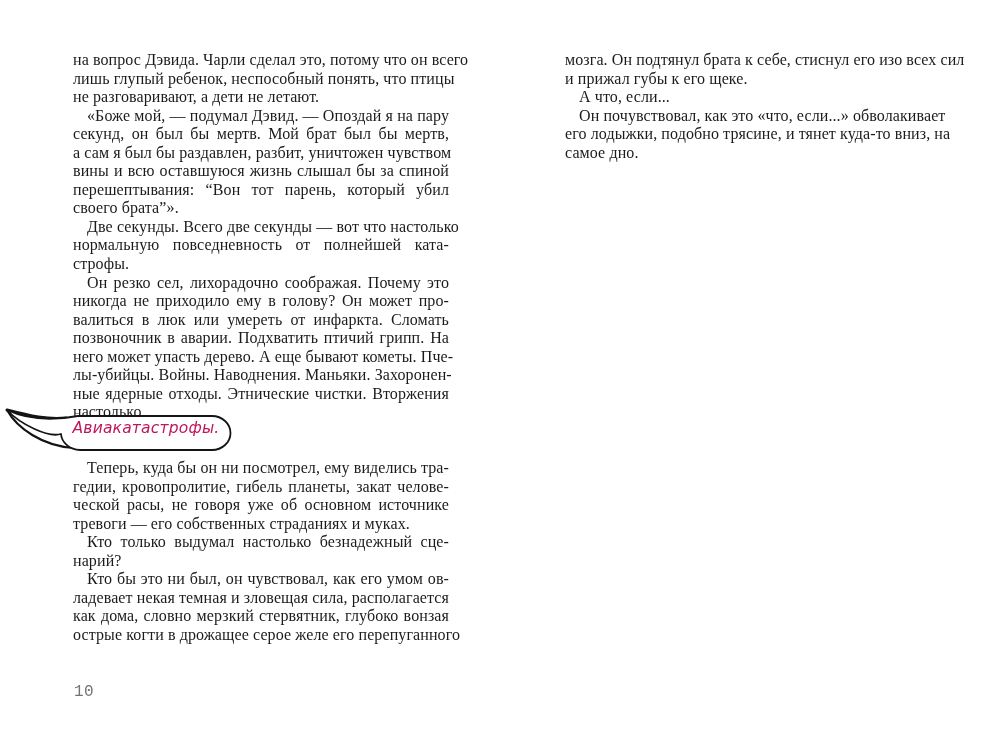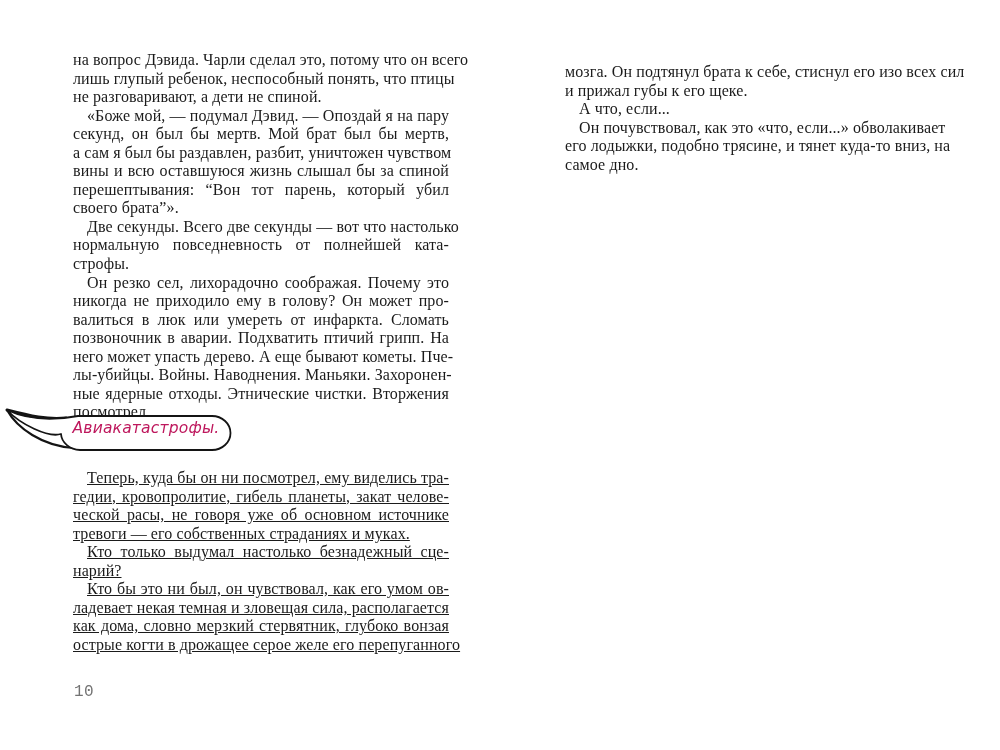--- a/index.html
+++ b/index.html
@@ -16,22 +16,22 @@
     color: #1b1b1b;
   }
   .text-col {
     position: absolute;
     font-size: 16px;
     line-height: 18.55px;
     letter-spacing: 0.1px;
     color: #1b1b1b;
   }
   #left-top    { left: 73px;  top: 51px;  width: 376px; }
-  #left-bottom { left: 73px;  top: 469px; width: 376px; text-decoration: underline; }
-  #right-top   { left: 565px; top: 51px;  width: 377px; margin-top: 12px; }
+  #left-bottom { left: 73px;  top: 459px; width: 376px; }
+  #right-top   { left: 565px; top: 51px;  width: 377px; }
   .para { margin: 0; }
   .line {
     white-space: nowrap;
     text-align: justify;
     text-align-last: justify;
   }
   .line.last {
     text-align: left;
     text-align-last: left;
   }
@@ -66,21 +66,21 @@
 </head>
 <body>
 
 <div class="spread">
 
   <section>
     <div class="text-col" id="left-top">
         <div class="para">
           <div class="line">на вопрос Дэвида. Чарли сделал это, потому что он всего</div>
           <div class="line">лишь глупый ребенок, неспособный понять, что птицы</div>
-          <div class="line last">не разговаривают, а дети не спиной.</div>
+          <div class="line last">не разговаривают, а дети не летают.</div>
         </div>
         <div class="para">
           <div class="line indent">«Боже мой, — подумал Дэвид. — Опоздай я на пару</div>
           <div class="line">секунд, он был бы мертв. Мой брат был бы мертв,</div>
           <div class="line">а сам я был бы раздавлен, разбит, уничтожен чувством</div>
           <div class="line">вины и всю оставшуюся жизнь слышал бы за спиной</div>
           <div class="line">перешептывания: “Вон тот парень, который убил</div>
           <div class="line last">своего брата”».</div>
         </div>
         <div class="para">
@@ -89,21 +89,21 @@
           <div class="line last">строфы.</div>
         </div>
         <div class="para">
           <div class="line indent">Он резко сел, лихорадочно соображая. Почему это</div>
           <div class="line">никогда не приходило ему в голову? Он может про-</div>
           <div class="line">валиться в люк или умереть от инфаркта. Сломать</div>
           <div class="line">позвоночник в аварии. Подхватить птичий грипп. На</div>
           <div class="line">него может упасть дерево. А еще бывают кометы. Пче-</div>
           <div class="line">лы-убийцы. Войны. Наводнения. Маньяки. Захоронен-</div>
           <div class="line">ные ядерные отходы. Этнические чистки. Вторжения</div>
-          <div class="line last">посмотрел.</div>
+          <div class="line last">настолько.</div>
         </div>
       </div>
 
     <div class="bubble-wrap">
       <svg width="245" height="64" viewBox="0 0 245 64">
 
         <path d="M 7 12
                  C 26 20, 46 24, 70 21
                  L 74 50
                  C 42 48, 17 30, 7 12 Z" fill="#ffffff" stroke="#141414" stroke-width="2.2" stroke-linejoin="round"></path>

